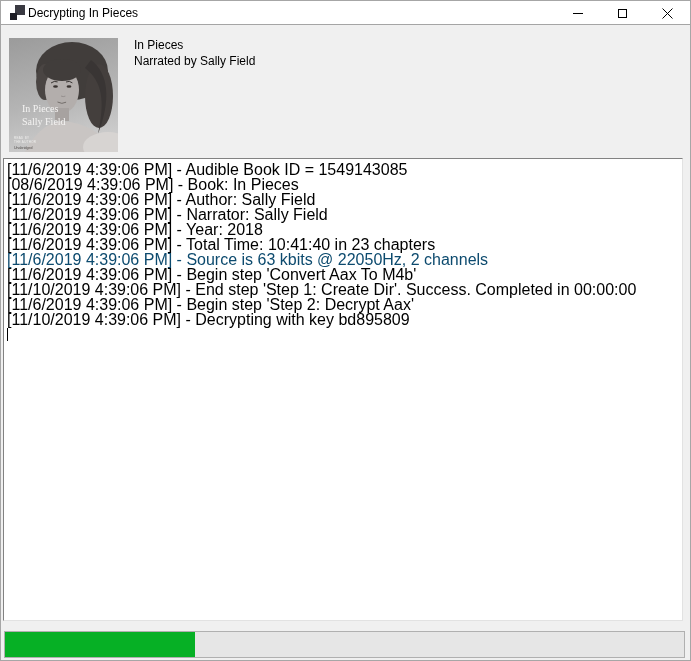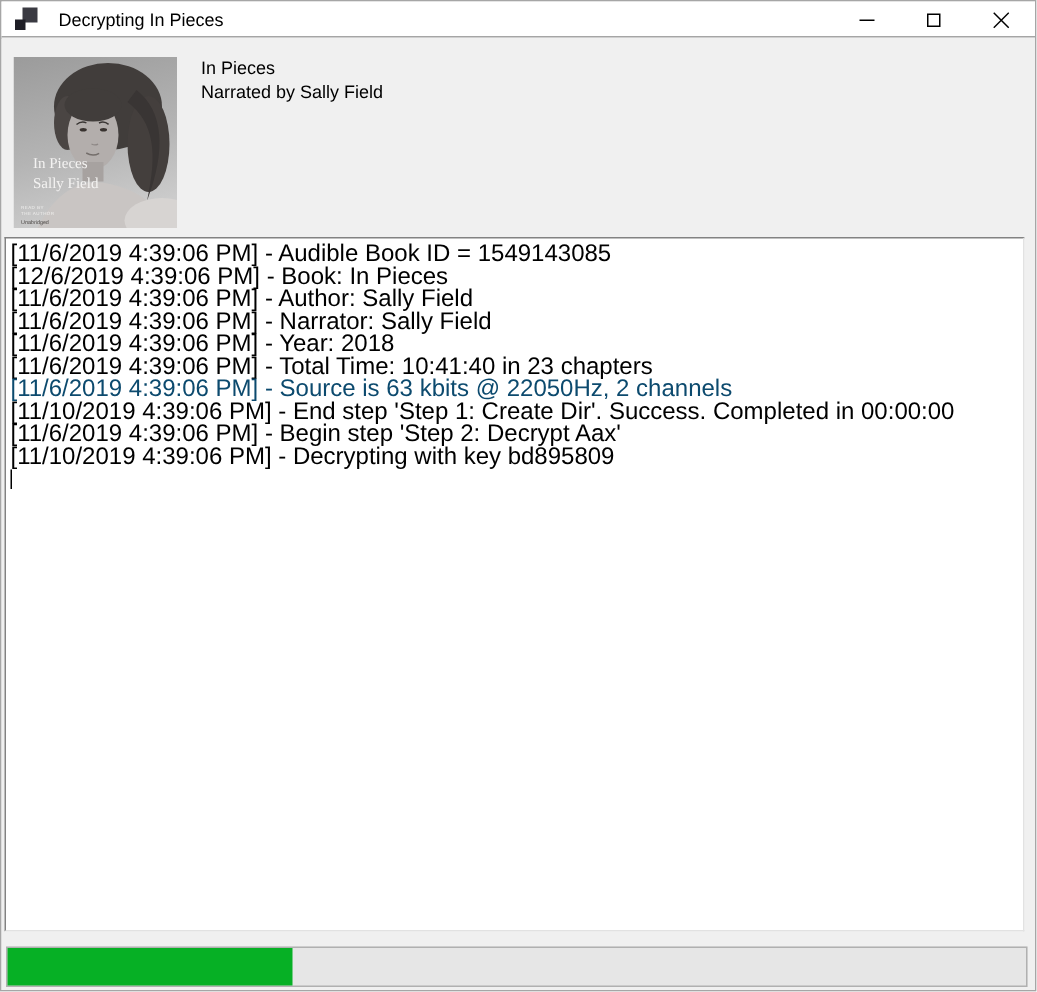--- a/index.html
+++ b/index.html
@@ -18,21 +18,21 @@
     background: #ffffff; border-bottom: 1px solid #a5a5a5;
     display: flex; align-items: center; padding-left: 9px;
   }
   .app-icon { position: relative; width: 15px; height: 15px; flex: 0 0 auto; }
   .app-icon .sq-big {
     position: absolute; right: 0; top: 0; width: 10px; height: 10px; background: #3a3a42;
   }
   .app-icon .sq-small {
     position: absolute; left: 0; bottom: 0; width: 7px; height: 7px; background: #1e1e26;
   }
-  .title-text { font-size: 12px; color: #000; margin-left: 14px; white-space: nowrap; }
+  .title-text { font-size: 12px; color: #000; margin-left: 3px; white-space: nowrap; }
   .tb-controls { position: absolute; right: 0; top: 0; height: 24px; display: flex; }
   .tb-btn { width: 45px; height: 24px; display: flex; align-items: center; justify-content: center; cursor: default; }
   .glyph-min { width: 10px; height: 1px; background: #000; display: block; }
   .glyph-max { width: 9px; height: 9px; border: 1px solid #000; display: block; }
   .glyph-close { display: block; }
   
   .client { position: absolute; top: 25px; left: 0; right: 0; bottom: 0; background: #f0f0f0; }
   .cover { position: absolute; left: 8px; top: 12px; width: 109px; height: 114px; display: block; }
   .book-info { position: absolute; left: 133px; top: 12px; font-size: 12px; line-height: 15.5px; color: #000; }
   
@@ -126,26 +126,27 @@
     </svg>
 
     <div class="book-info">
       <div>In Pieces</div>
       <div>Narrated by Sally Field</div>
     </div>
 
     <div class="log">
       <div id="log-lines">
           <div class="log-line">[11/6/2019 4:39:06 PM] - Audible Book ID = 1549143085</div>
-          <div class="log-line">[12/6/2019 4:39:06 PM] - Book: In Pieces</div>
+          <div class="log-line">[08/6/2019 4:39:06 PM] - Book: In Pieces</div>
           <div class="log-line">[11/6/2019 4:39:06 PM] - Author: Sally Field</div>
           <div class="log-line">[11/6/2019 4:39:06 PM] - Narrator: Sally Field</div>
           <div class="log-line">[11/6/2019 4:39:06 PM] - Year: 2018</div>
           <div class="log-line">[11/6/2019 4:39:06 PM] - Total Time: 10:41:40 in 23 chapters</div>
           <div class="log-line" style="color: #0c4a6e;">[11/6/2019 4:39:06 PM] - Source is 63 kbits @ 22050Hz, 2 channels</div>
+          <div class="log-line">[11/6/2019 4:39:06 PM] - Begin step 'Convert Aax To M4b'</div>
           <div class="log-line">[11/10/2019 4:39:06 PM] - End step 'Step 1: Create Dir'. Success. Completed in 00:00:00</div>
           <div class="log-line">[11/6/2019 4:39:06 PM] - Begin step 'Step 2: Decrypt Aax'</div>
           <div class="log-line">[11/10/2019 4:39:06 PM] - Decrypting with key bd895809</div>
         </div>
       <div class="caret-line">
         <span class="caret"></span>
       </div>
     </div>
 
     <div class="progressbar" style="background: rgb(230, 230, 230);">

